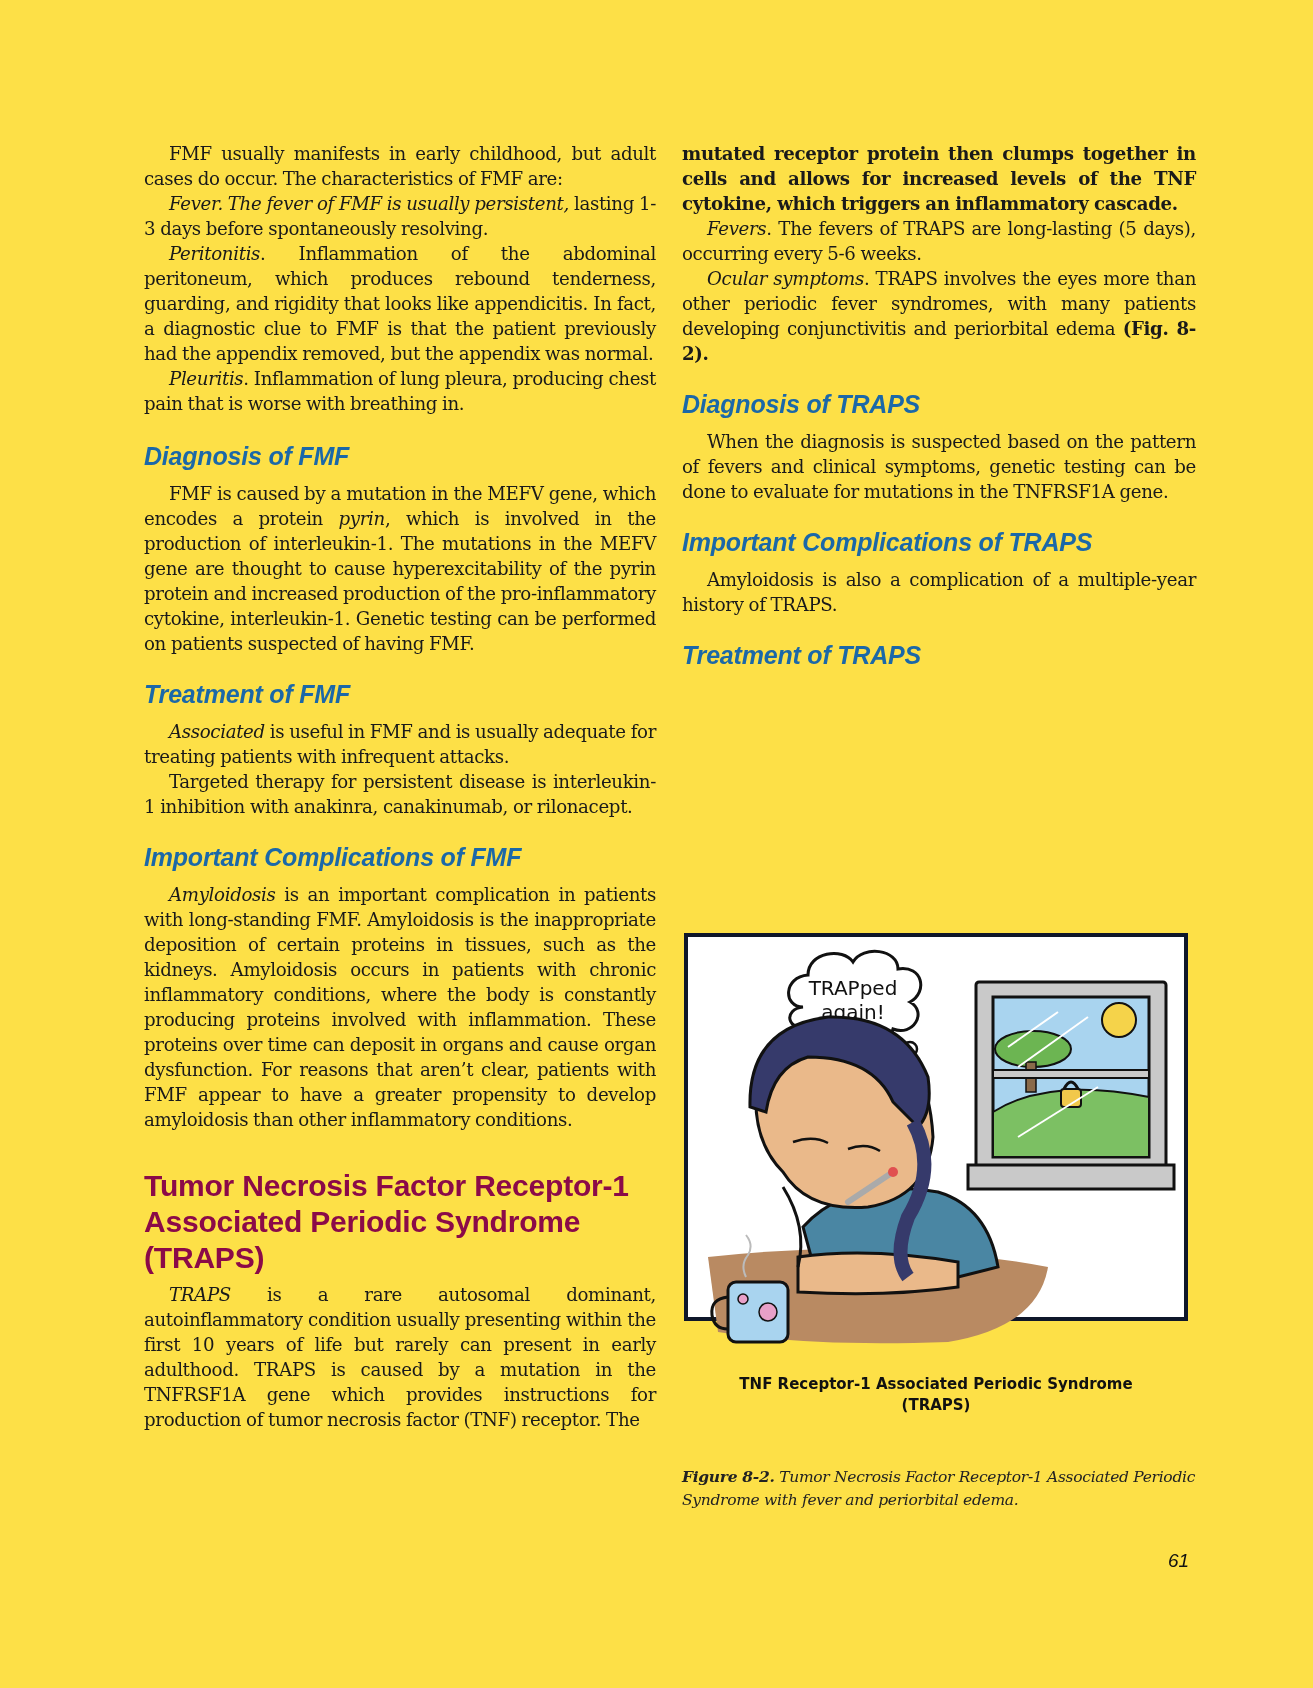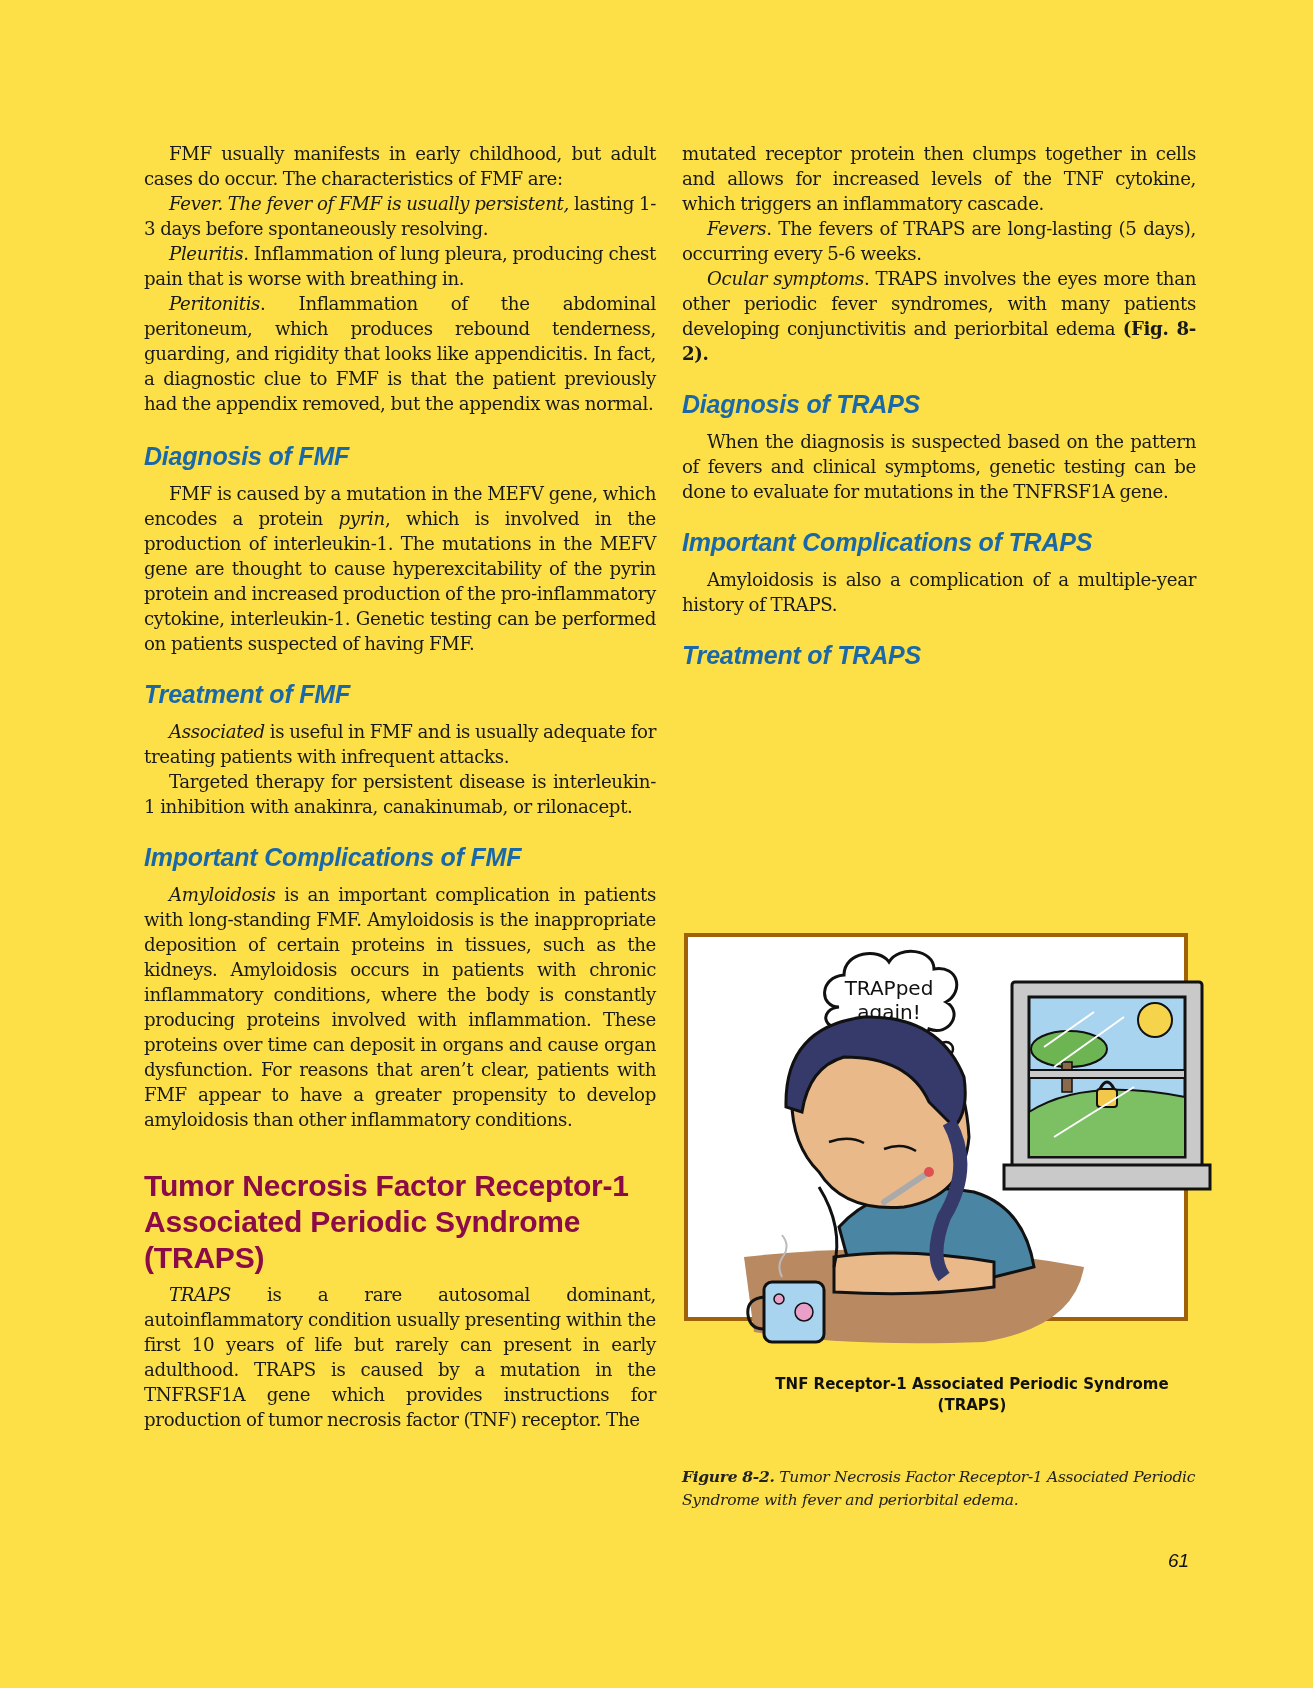--- a/index.html
+++ b/index.html
@@ -13,21 +13,21 @@
     font-size: 18.2px;
     line-height: 25px;
     color: #1a1a1a;
     margin: 0;
     text-align: justify;
     text-indent: 25px;
     hyphens: none;
     letter-spacing: -0.35px;
     word-spacing: -0.5px;
   }
-  p.noindent { text-indent: 0; }
+  p.noindent { text-indent: 0; font-weight: bold; }
   em { font-style: italic; }
   strong { font-weight: bold; }
   h2.sub {
     font-family: "Liberation Sans", "DejaVu Sans", sans-serif;
     font-style: italic;
     font-weight: bold;
     font-size: 25px;
     color: #1b68a8;
     margin: 0;
     letter-spacing: -0.2px;
@@ -36,21 +36,21 @@
     font-family: "Liberation Sans", "DejaVu Sans", sans-serif;
     font-weight: bold;
     font-size: 30px;
     line-height: 36px;
     color: #8b0a48;
     margin: 0;
     letter-spacing: -0.2px;
   }
   .figure-box {
     position: absolute; left: 684px; top: 933px; width: 504px; height: 388px;
-    border: 4px solid #a16207; background: #fff; box-sizing: border-box; padding-left: 36px;
+    border: 4px solid #0f172a; background: #fff; box-sizing: border-box;
   }
   .caption {
     position: absolute; left: 682px; top: 1465px; width: 514px;
     font-family: "DejaVu Serif", "Liberation Serif", serif; font-style: italic;
     font-size: 15.5px; line-height: 23px; color: #222; letter-spacing: -0.3px;
   }
   .caption .figno { font-weight: bold; }
   .pagenum {
     position: absolute; left: 1168px; top: 1550px;
     font-family: "Liberation Sans", "DejaVu Sans", sans-serif; font-style: italic;
@@ -62,22 +62,22 @@
   }
 </style>
 </head>
 <body>
 
 <div class="page">
 
   <div class="col col-left">
     <p>FMF usually manifests in early childhood, but adult cases do occur. The characteristics of FMF are:</p>
     <p><em>Fever</em><em>. The fever of FMF is usually persistent,</em><span> lasting 1-3 days before spontaneously resolving.</span></p>
+    <p><em>Peritonitis</em><span>. Inflammation of the abdominal peritoneum, which produces rebound tenderness, guarding, and rigidity that looks like appendicitis. In fact, a diagnostic clue to FMF is that the patient previously had the appendix removed, but the appendix was normal.</span></p>
     <p><em>Pleuritis</em><span>. Inflammation of lung pleura, producing chest pain that is worse with breathing in.</span></p>
-    <p><em>Peritonitis</em><span>. Inflammation of the abdominal peritoneum, which produces rebound tenderness, guarding, and rigidity that looks like appendicitis. In fact, a diagnostic clue to FMF is that the patient previously had the appendix removed, but the appendix was normal.</span></p>
 
     <h2 class="sub" style="margin-top:26px; margin-bottom:10px;">Diagnosis of FMF</h2>
     <p><span>FMF is caused by a mutation in the MEFV gene, which encodes a protein </span><em>pyrin</em><span>, which is involved in the production of interleukin-1. The mutations in the MEFV gene are thought to cause hyperexcitability of the pyrin protein and increased production of the pro-inflammatory cytokine, interleukin-1. Genetic testing can be performed on patients suspected of having FMF.</span></p>
 
     <h2 class="sub" style="margin-top:24px; margin-bottom:10px;">Treatment of FMF</h2>
     <p><em>Associated</em><span> is useful in FMF and is usually adequate for treating patients with infrequent attacks.</span></p>
     <p>Targeted therapy for persistent disease is interleukin-1 inhibition with anakinra, canakinumab, or rilonacept.</p>
 
     <h2 class="sub" style="margin-top:24px; margin-bottom:10px;">Important Complications of FMF</h2>
     <p><em>Amyloidosis</em><span> is an important complication in patients with long-standing FMF. Amyloidosis is the inappropriate deposition of certain proteins in tissues, such as the kidneys. Amyloidosis occurs in patients with chronic inflammatory conditions, where the body is constantly producing proteins involved with inflammation. These proteins over time can deposit in organs and cause organ dysfunction. For reasons that aren’t clear, patients with FMF appear to have a greater propensity to develop amyloidosis than other inflammatory conditions.</span></p>

